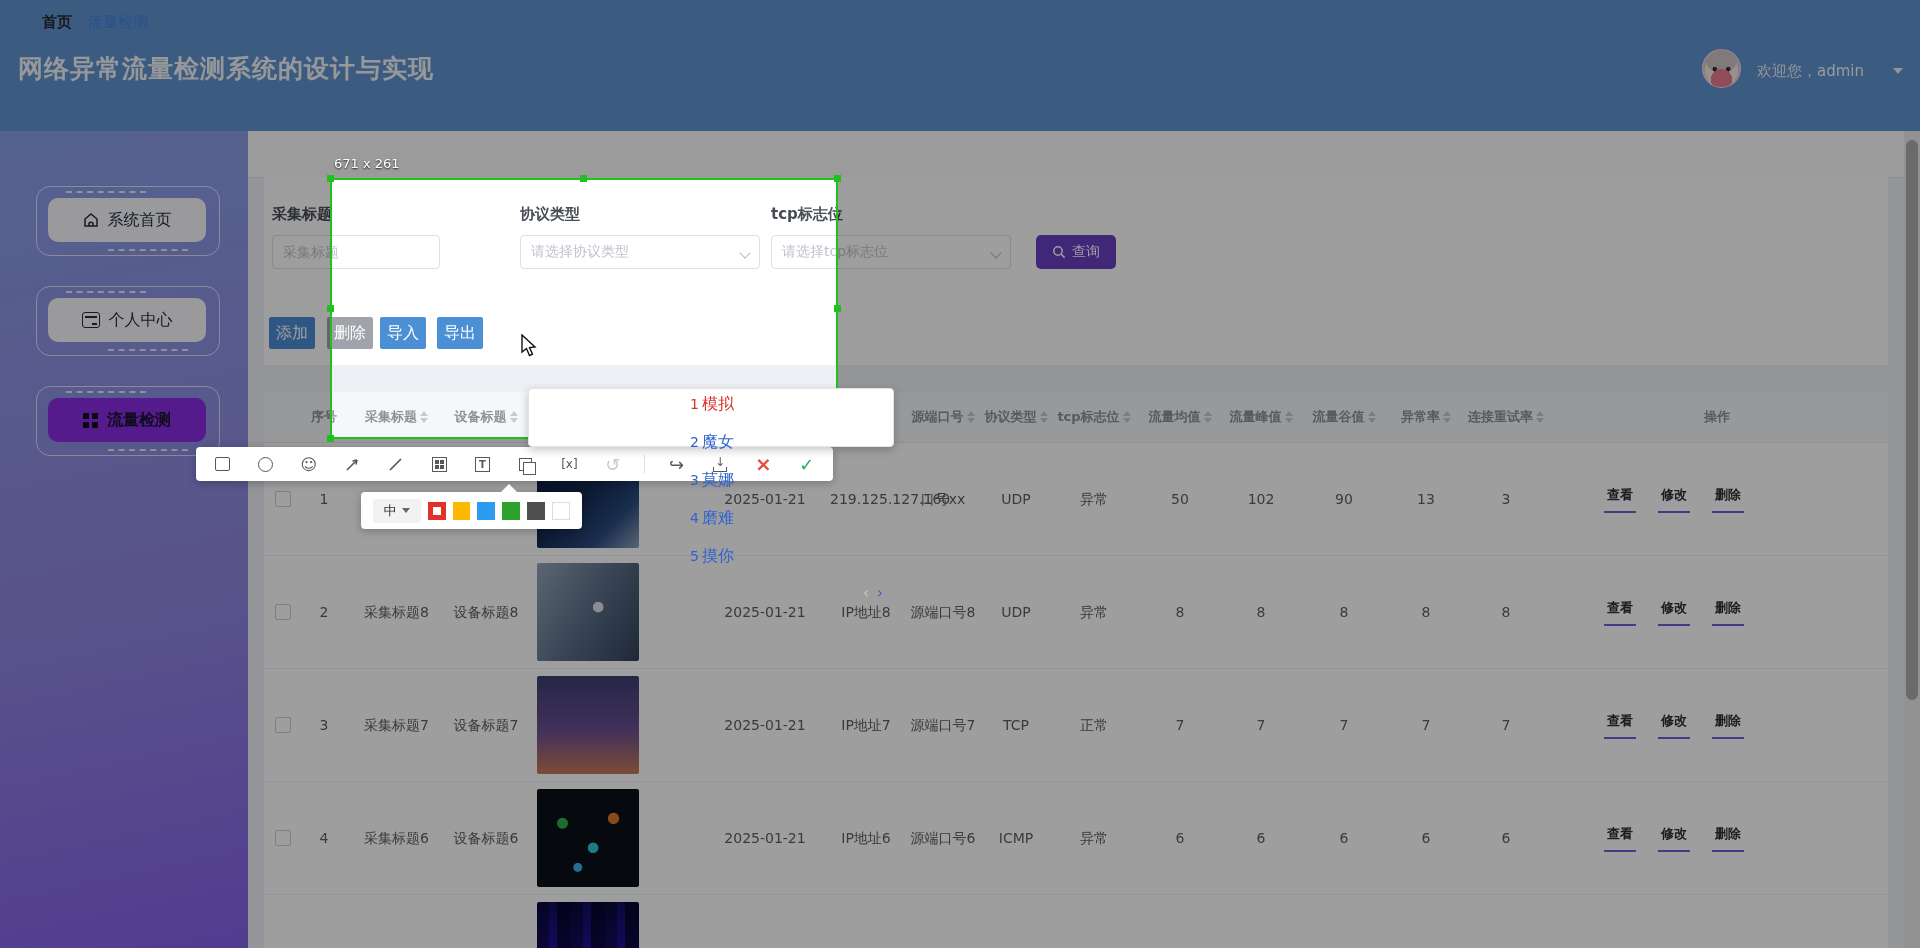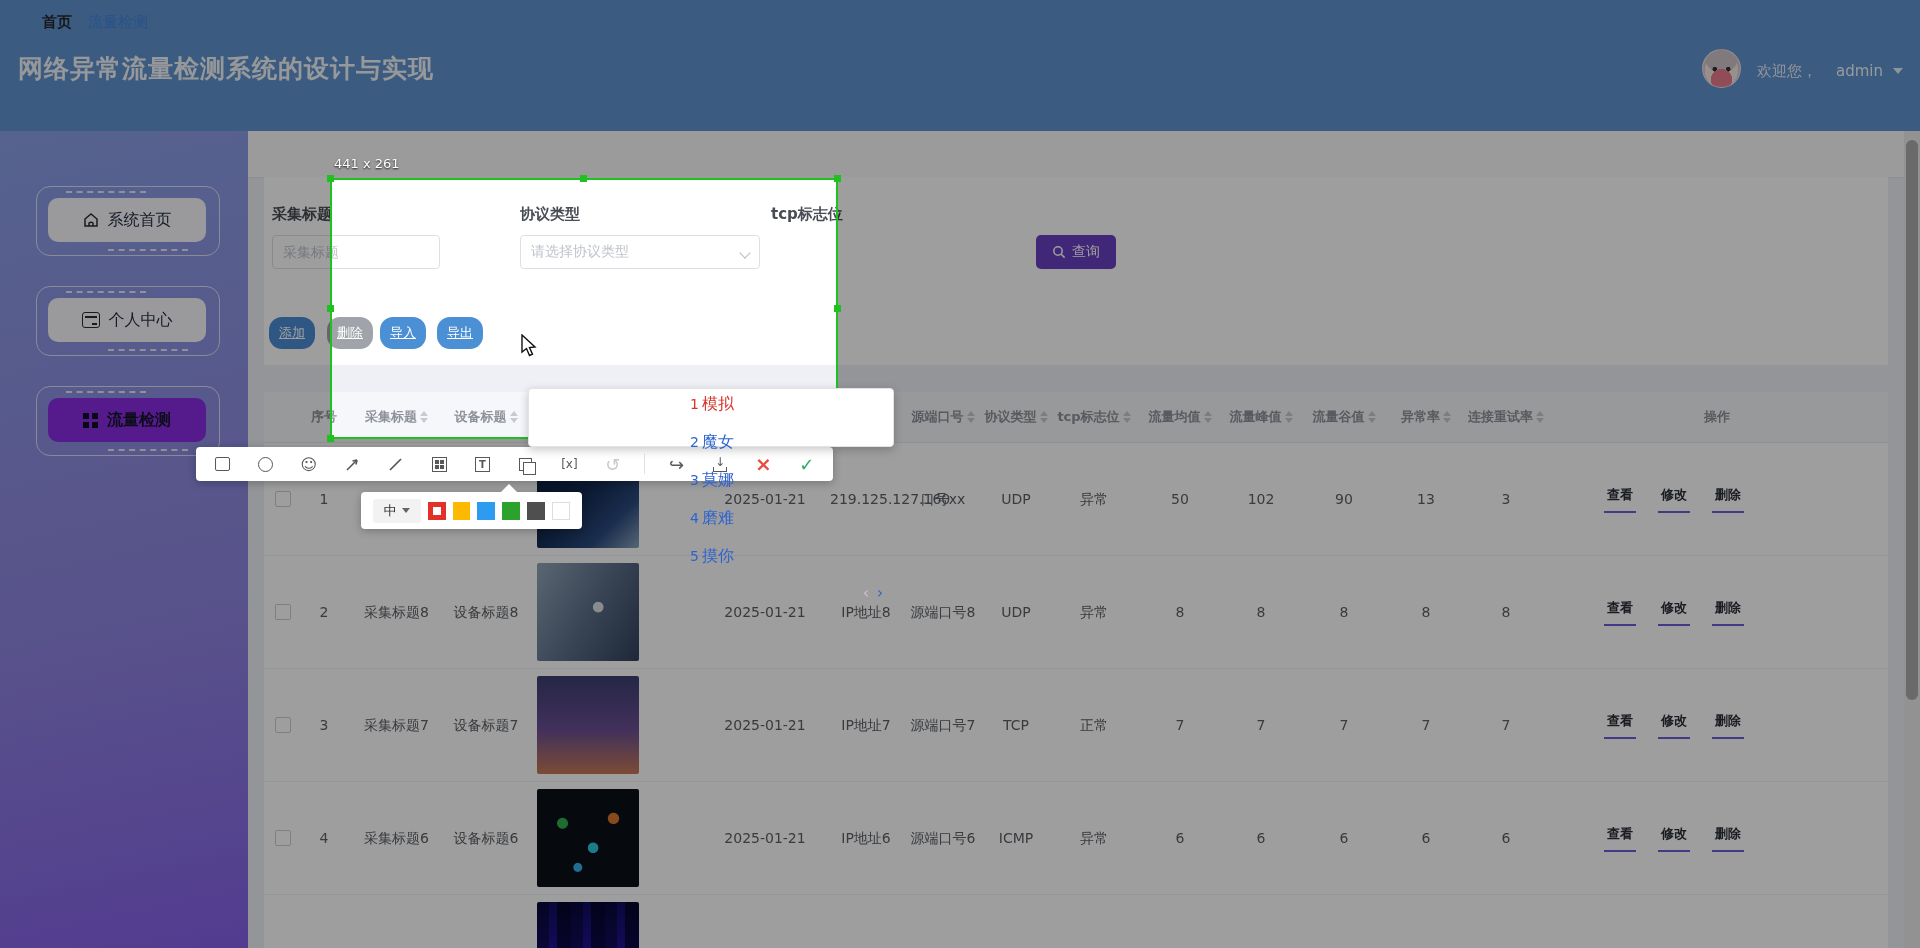--- a/index.html
+++ b/index.html
@@ -11,21 +11,21 @@
   .page-title{position:absolute;left:18px;top:52px;font-size:25px;font-weight:bold;color:#f2f5f9;letter-spacing:1px;}
   .avatar{position:absolute;left:1702px;top:49px;width:37px;height:37px;border-radius:50%;
           background:
             radial-gradient(circle at 50% 80%, #e87d8f 0 30%, transparent 31%),
             radial-gradient(circle at 32% 52%, #3a2f33 0 7%, transparent 8%),
             radial-gradient(circle at 68% 52%, #3a2f33 0 7%, transparent 8%),
             radial-gradient(circle at 50% 18%, #cfc6c9 0 46%, transparent 47%),
             radial-gradient(circle at 50% 55%, #f6e9e4 0 60%, #d9c9cf 61%);
           border:1px solid rgba(255,255,255,.5);}
   .welcome{position:absolute;left:1757px;top:62px;font-size:15px;color:#e8eef6;}
-  .welcome b{font-weight:normal;color:#f4f8fd;margin-left:19px;}
+  .welcome b{font-weight:normal;color:#f4f8fd;}
   .user-caret{position:absolute;left:1893px;top:68px;width:0;height:0;
           border-left:5px solid transparent;border-right:5px solid transparent;border-top:6px solid rgba(255,255,255,.85);}
   
   .nav-wrap{position:absolute;left:48px;width:158px;height:44px;}
   .nav-wrap::before{content:"";position:absolute;left:-12px;right:-14px;top:-12px;bottom:-14px;
           border:1px solid rgba(255,255,255,.7);border-radius:14px;}
   .nav-wrap::after{content:"";position:absolute;left:18px;right:60px;top:-7px;height:0;
           border-top:2px dashed rgba(255,255,255,.8);}
   .nav-dash2{position:absolute;left:60px;right:18px;bottom:-9px;height:0;border-top:2px dashed rgba(255,255,255,.8);}
   .nav-item{position:absolute;inset:0;background:rgba(255,255,255,.94);border-radius:10px;
@@ -47,21 +47,21 @@
   .form-card{position:absolute;left:264px;top:177px;width:1624px;height:188px;background:#ffffff;}
   .f-label{position:absolute;top:28px;font-size:15px;font-weight:600;color:#484d55;}
   .f-box{position:absolute;top:58px;height:34px;box-sizing:border-box;border:1px solid #dcdfe6;border-radius:4px;background:#fff;}
   input.f-box{padding:0 10px;font-size:14px;color:#333;font-family:inherit;outline:none;}
   input.f-box::placeholder{color:#bfc4cc;}
   .f-select{display:flex;align-items:center;padding:0 26px 0 10px;font-size:14px;color:#bfc4cc;cursor:pointer;}
   .chev{position:absolute;right:10px;top:13px;width:7px;height:7px;border-right:1.6px solid #b8bdc6;border-bottom:1.6px solid #b8bdc6;transform:rotate(45deg);}
   .search-btn{position:absolute;left:772px;top:58px;width:80px;height:34px;background:#6a3fc2;border:none;border-radius:5px;
           color:#fff;font-size:14px;display:flex;align-items:center;justify-content:center;gap:6px;cursor:pointer;font-family:inherit;}
   
-  .act-btn{position:absolute;top:317px;height:32px;width:46px;border:none;border-radius:13px;color:#fff;font-size:13px;cursor:pointer;font-family:inherit;text-decoration:underline;}
+  .act-btn{position:absolute;top:317px;height:32px;width:46px;border:none;border-radius:2px;color:#fff;font-size:16px;cursor:pointer;font-family:inherit;}
   .b-blue{background:#4b8fd4;} .b-gray{background:#a0a4aa;}
   
   .annot{position:absolute;left:523px;top:333px;width:296px;height:36px;border:2px solid #e53935;box-sizing:border-box;
          display:flex;align-items:center;justify-content:center;z-index:6;background:rgba(255,255,255,.02);}
   .annot span{color:#e03030;font-size:20px;white-space:nowrap;}
   
   .table-card{position:absolute;left:264px;top:392px;width:1624px;height:556px;background:#fff;overflow:hidden;}
   .t-grid{display:grid;grid-template-columns:36px 48px 97px 82px 173px 130px 72px 82px 64px 92px 80px 82px 84px 80px 80px 1fr;align-items:center;}
   .t-head{height:50px;background:#f6f7fa;border-bottom:1px solid #e8ebf1;color:#8d9299;font-size:13px;font-weight:bold;}
   .t-head .cell{display:flex;align-items:center;justify-content:center;gap:3px;}
@@ -188,20 +188,24 @@
 
   <div class="form-card">
     <div class="f-label" style="left:8px;">采集标题</div>
     <div class="f-label" style="left:256px;">协议类型</div>
     <div class="f-label" style="left:507px;">tcp标志位</div>
     <input class="f-box" style="left: 8px; width: 168px;" placeholder="采集标题">
     <div class="f-box f-select" style="left:256px;width:240px;">
       <span>请选择协议类型</span>
       <i class="chev"></i>
     </div>
+    <div class="f-box f-select" style="left:507px;width:240px;">
+      <span>请选择tcp标志位</span>
+      <i class="chev"></i>
+    </div>
     <button class="search-btn">
       <svg width="14" height="14" viewBox="0 0 14 14">
           <circle cx="6" cy="6" r="4.2" fill="none" stroke="#fff" stroke-width="1.5"></circle>
           <line x1="9.2" y1="9.2" x2="12.6" y2="12.6" stroke="#fff" stroke-width="1.5"></line>
         </svg>
       <span>查询</span>
     </button>
   </div>
 
   <button class="act-btn b-blue" style="left:269px;">添加</button>
@@ -440,21 +444,21 @@
 
   <div class="sel"></div>
   <div class="hd" style="left:327px;top:175px;"></div>
   <div class="hd" style="left:580px;top:175px;"></div>
   <div class="hd" style="left:834px;top:175px;"></div>
   <div class="hd" style="left:327px;top:305px;"></div>
   <div class="hd" style="left:834px;top:305px;"></div>
   <div class="hd" style="left:327px;top:435px;"></div>
   <div class="hd" style="left:580px;top:435px;"></div>
   <div class="hd" style="left:834px;top:435px;"></div>
-  <div class="size-label">441 x 261</div>
+  <div class="size-label">671 x 261</div>
 
   <div class="snip-bar">
     <div class="tool">
         <span class="sq"></span>
       </div>
     <div class="tool">
         <span class="ci"></span>
       </div>
     <div class="tool">☺</div>
     <div class="tool">

